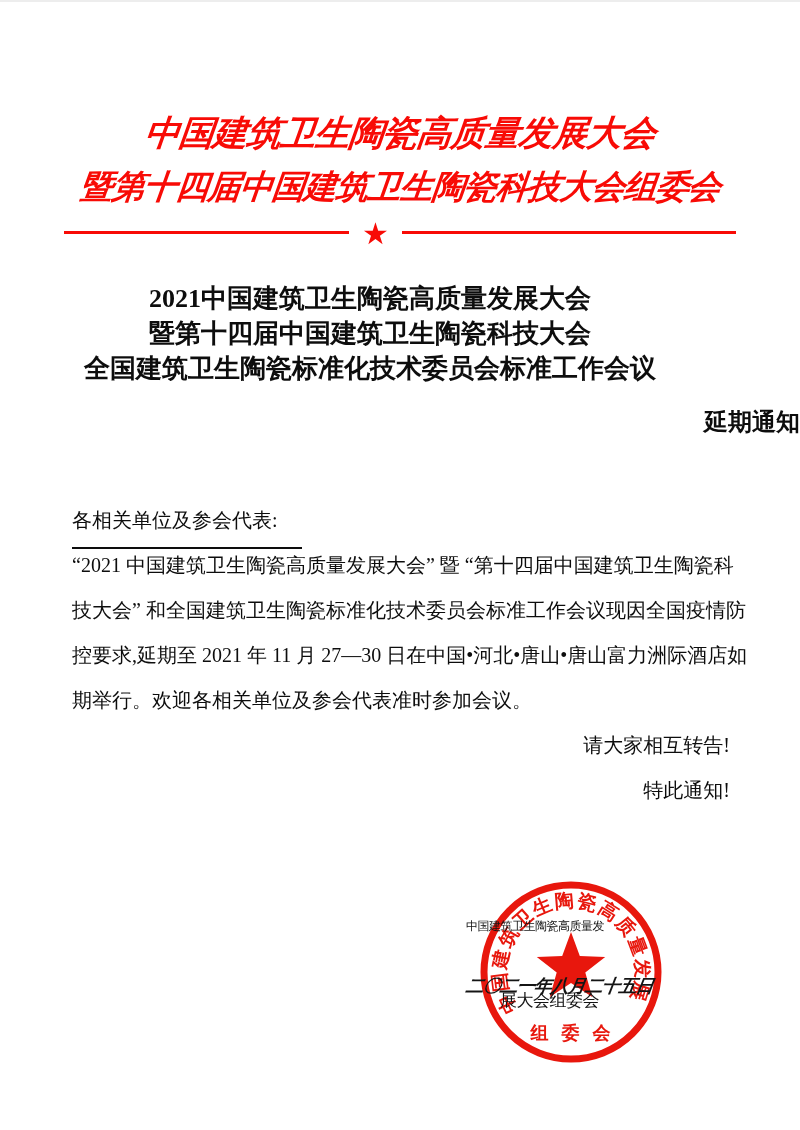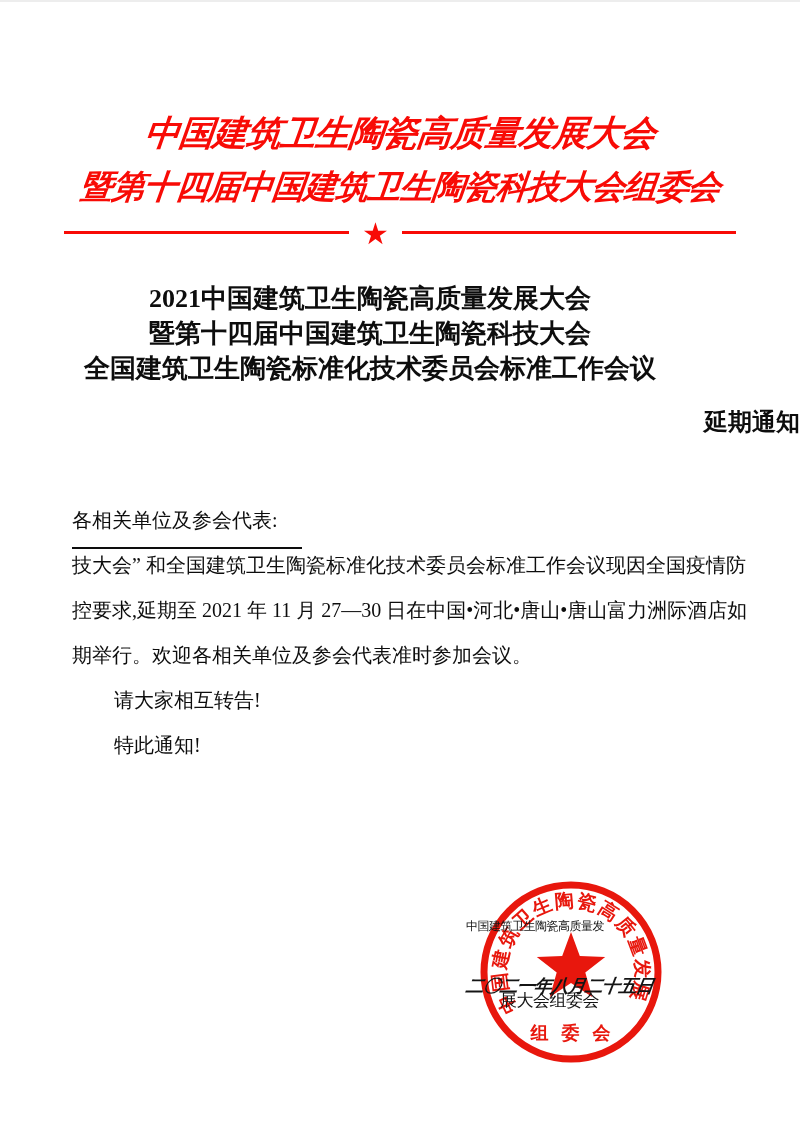--- a/index.html
+++ b/index.html
@@ -66,21 +66,21 @@
   
   .body-text {
     position: absolute; top: 496px; left: 72px; width: 658px;
     font-size: 20px; color: #0d0d0d;
   }
   .body-text .line {
     height: 45px; line-height: 45px;
     white-space: nowrap;
   }
   .body-text .stretch { text-align: justify; text-align-last: justify; }
-  .body-text .indent  { text-indent: 42px; }
+  .body-text .indent  { text-indent: 42px; text-align: right; }
   .salutation-text {
     display: inline-block;
     border-bottom: 2px solid #0d0d0d;
     padding-right: 24px; padding-bottom: 12px;
     line-height: 30px;
   }
 
   
   .seal-wrap {
     position: absolute; top: 874px; left: 476px;
@@ -135,20 +135,21 @@
     <div>暨第十四届中国建筑卫生陶瓷科技大会</div>
     <div>全国建筑卫生陶瓷标准化技术委员会标准工作会议</div>
   </div>
 
   <div class="doc-subject">延期通知</div>
 
   <div class="body-text">
     <div class="line">
       <span class="salutation-text">各相关单位及参会代表:</span>
     </div>
+    <div class="line stretch">“2021 中国建筑卫生陶瓷高质量发展大会” 暨 “第十四届中国建筑卫生陶瓷科</div>
     <div class="line stretch">技大会” 和全国建筑卫生陶瓷标准化技术委员会标准工作会议现因全国疫情防</div>
     <div class="line stretch">控要求,延期至 2021 年 11 月 27—30 日在中国•河北•唐山•唐山富力洲际酒店如</div>
     <div class="line">期举行。欢迎各相关单位及参会代表准时参加会议。</div>
     <div class="line indent">请大家相互转告!</div>
     <div class="line indent">特此通知!</div>
   </div>
 
   <div class="seal-wrap">
     <svg width="190" height="192" viewBox="0 0 190 192">
       <circle cx="95" cy="96" r="87" fill="none" stroke="#e8170d" stroke-width="7"></circle>

